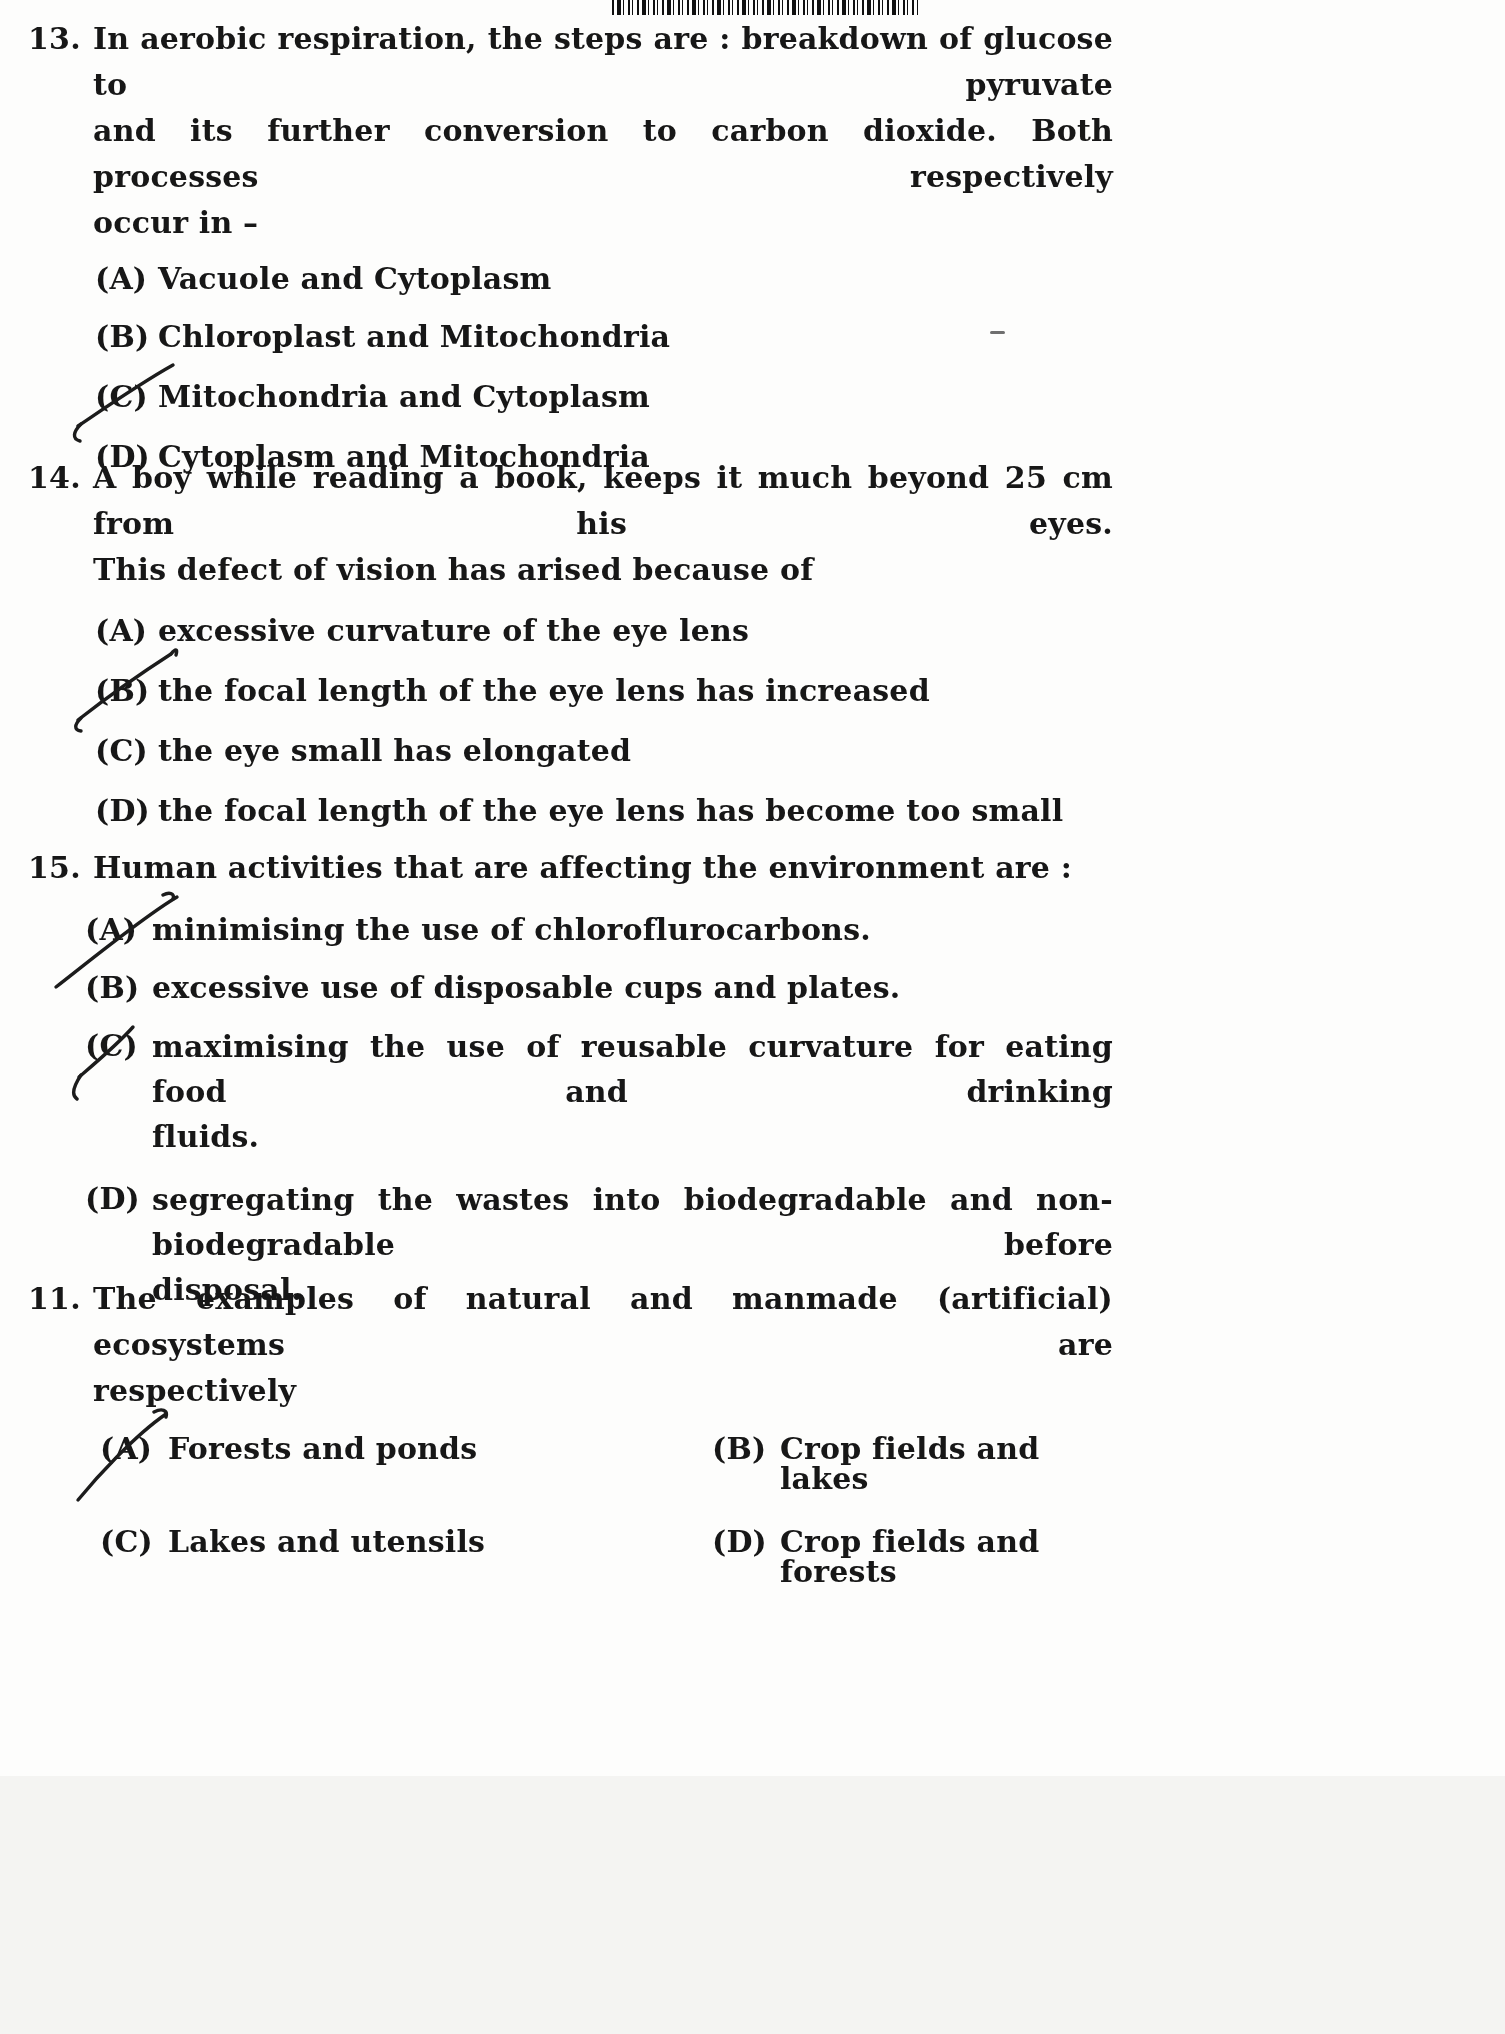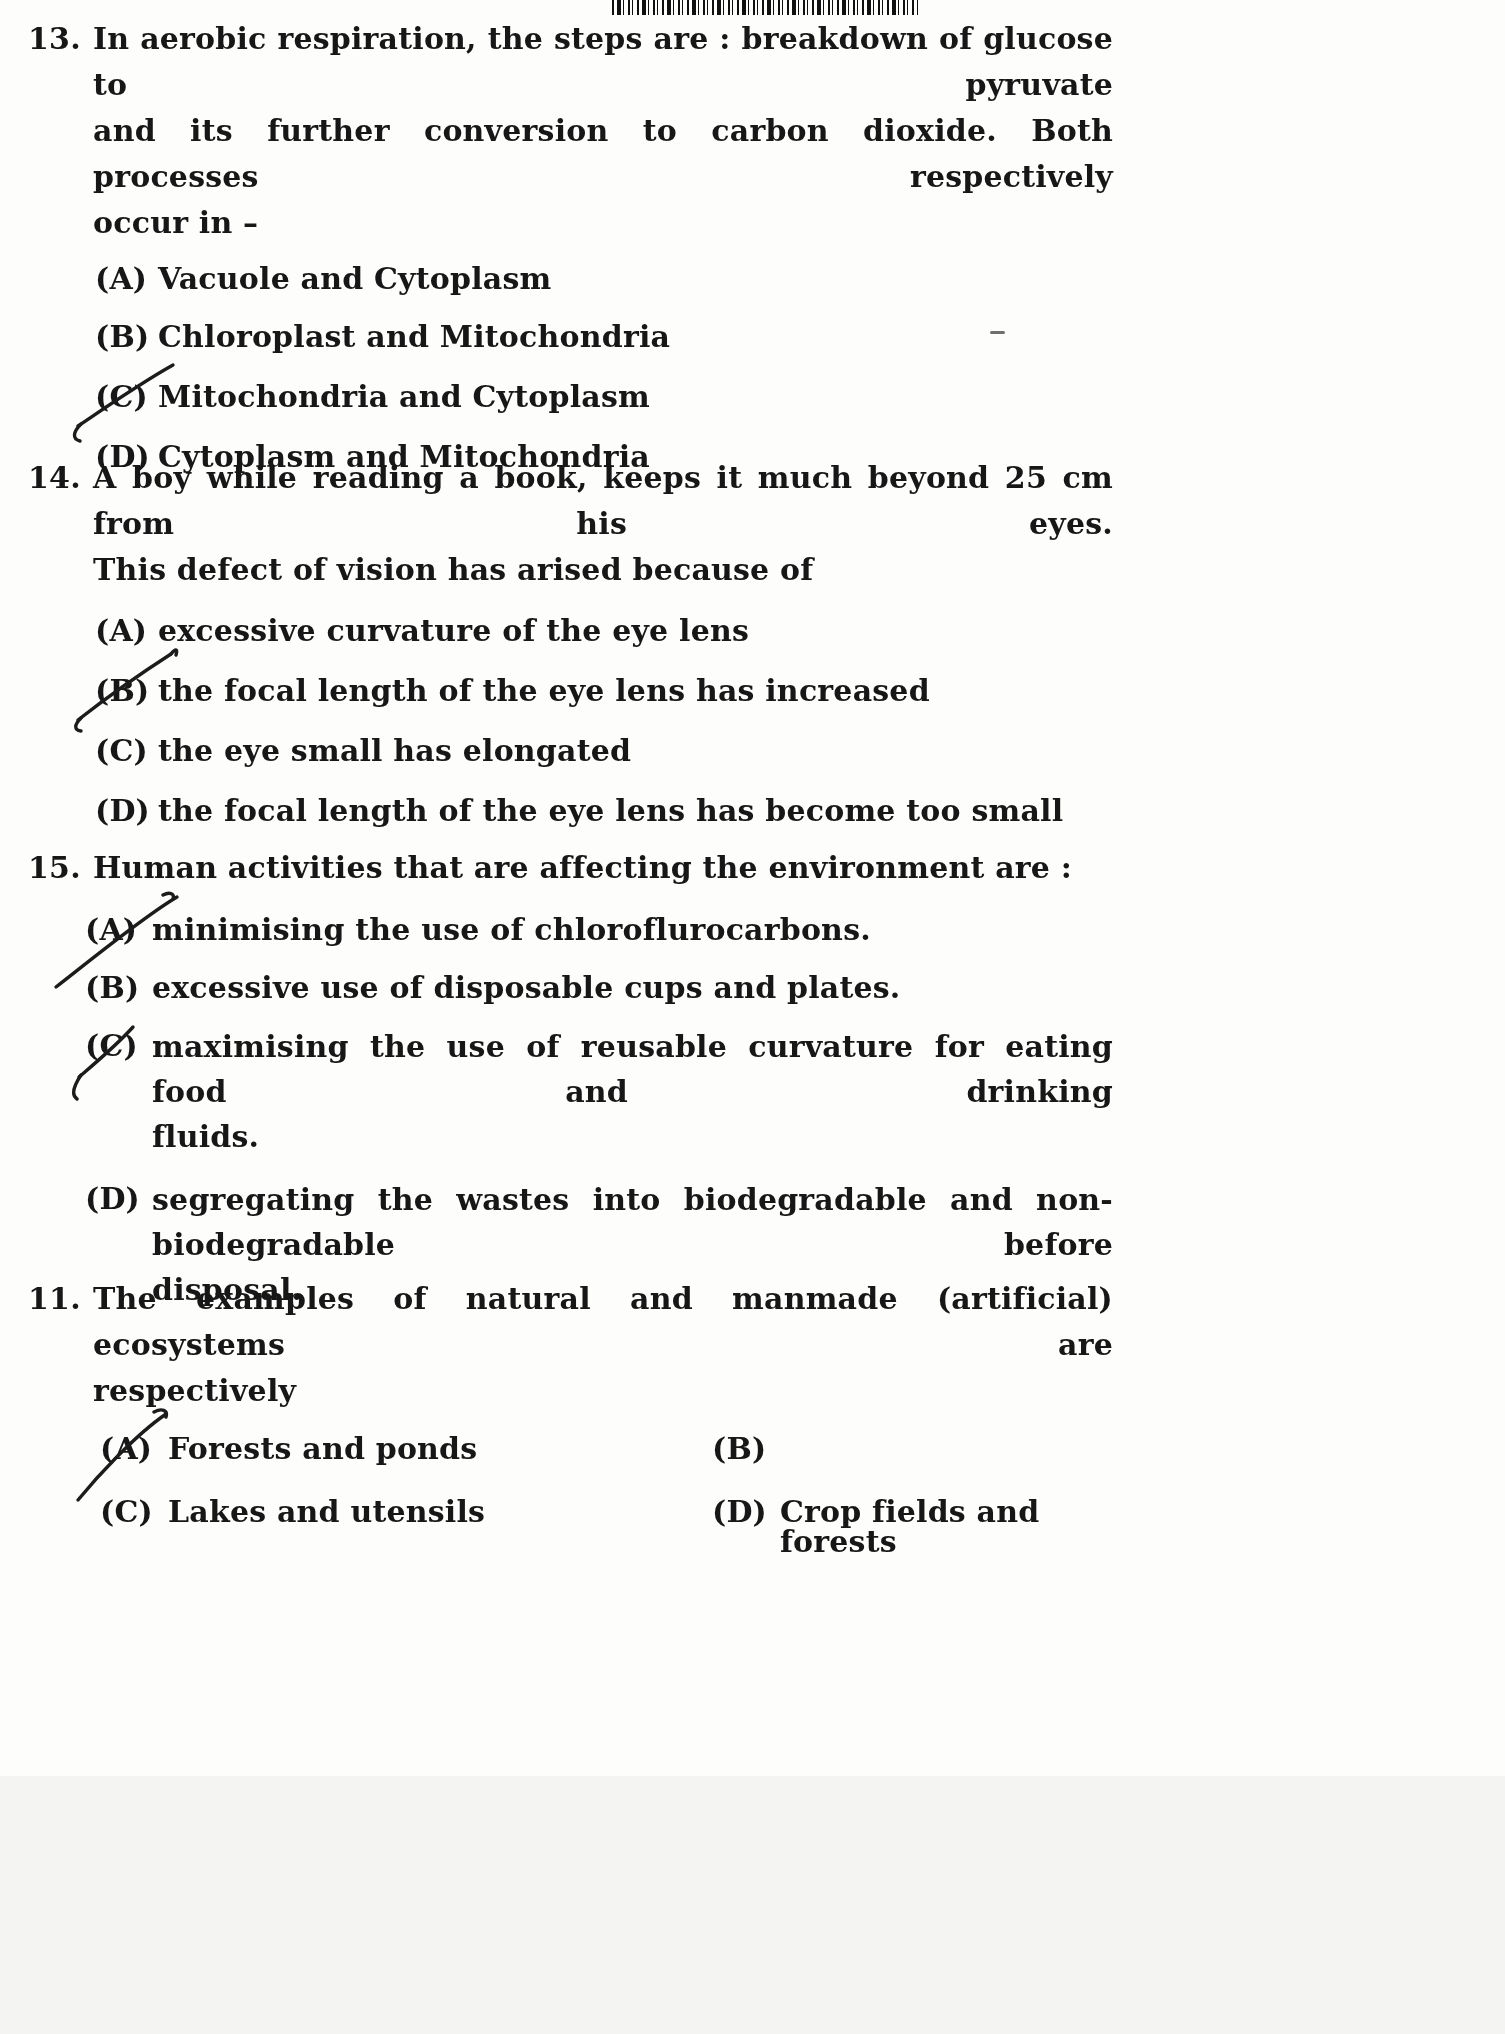--- a/index.html
+++ b/index.html
@@ -207,20 +207,21 @@
           <svg class="pen-mark" style="left:-28px;top:-26px" width="110" height="100" viewBox="0 0 110 100">
             <path d="M6,92 C24,70 62,28 94,6"></path>
             <path d="M82,4 C90,0 96,2 94,9"></path>
           </svg>
           <span>(A)</span>
         </span>
         <span class="opttext">Forests and ponds</span>
       </div>
       <div class="opt">
         <span class="optlabel-wrap"><span>(B)</span></span>
+        <span class="opttext">Crop fields and lakes</span>
       </div>
       <div class="opt">
         <span class="optlabel-wrap"><span>(C)</span></span>
         <span class="opttext">Lakes and utensils</span>
       </div>
       <div class="opt">
         <span class="optlabel-wrap"><span>(D)</span></span>
         <span class="opttext">Crop fields and forests</span>
       </div>
     </div>

